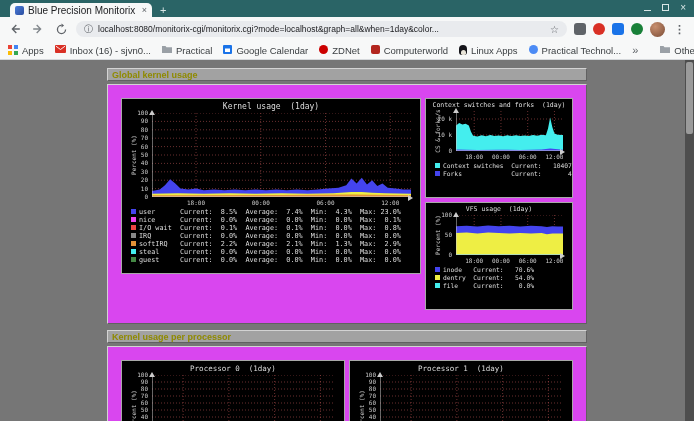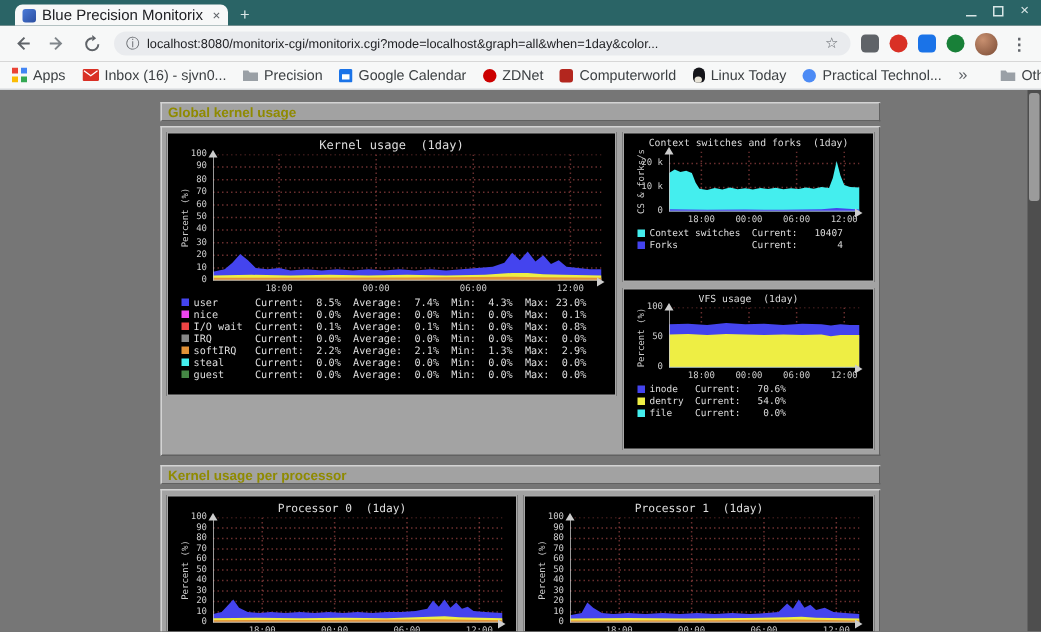--- a/index.html
+++ b/index.html
@@ -29,36 +29,36 @@
 .ext{width:12px;height:12px;flex:none;border-radius:3px}
 .ext-1{background:#5F6368}
 .ext-2{background:#D93025;border-radius:50%}
 .ext-3{background:#1A73E8}
 .ext-4{background:#188038;border-radius:50%}
 .avatar{width:15px;height:15px;border-radius:50%;background:radial-gradient(circle at 35% 30%,#C89070,#7A4B35);flex:none}
 .menu-dots{font-size:11px;color:#5F6368;font-weight:bold;padding:0 2px}
 
 
 .bookmarksbar{height:19px;background:#F7F8F8;border-bottom:1px solid #D5D8DB;display:flex;align-items:center;padding:0 8px;gap:11px}
-.bm{display:flex;align-items:center;gap:4px;white-space:nowrap}
+.bm{display:flex;align-items:flex-start;gap:4px;white-space:nowrap}
 .bm-label{font-size:9.5px;color:#3C4043}
 .bm-chevron{margin-left:auto;color:#5F6368;font-size:11px}
 .bm-divider{width:1px;height:12px;background:#C6C9CC}
 .ic-circle{width:9px;height:9px;border-radius:50%;display:inline-block;flex:none}
 .ic-square{width:9px;height:9px;border-radius:2px;display:inline-block;flex:none}
 .ic-penguin{width:8px;height:10px;background:#15151A;border-radius:4px 4px 3px 3px;position:relative;display:inline-block;flex:none}
 .ic-penguin .belly{position:absolute;left:1.5px;bottom:0;width:5px;height:4.5px;background:#E8E4D8;border-radius:3px 3px 2px 2px}
 
 
 .page{height:361px;background:#767676;position:relative;overflow:hidden;padding-top:8px}
 .scrollbar{position:absolute;top:0;right:0;width:9px;height:100%;background:#4E4E4E;z-index:5}
 .scroll-thumb{position:absolute;top:2px;left:1px;width:7px;height:72px;background:#9B9B9B;border-radius:2px}
 .section{width:480px;margin:0 auto 6px}
 .section-header{height:13px;line-height:12px;background:#A2A2A2;border:1px solid;border-color:#D3D3D3 #616161 #616161 #D3D3D3;font-weight:bold;font-size:9px;color:#8F8A00;padding-left:4px}
-.section-body{margin-top:3px;border:1px solid;border-color:#D3D3D3 #616161 #616161 #D3D3D3;background:#a3a3a3;padding:3px;display:flex;gap:4px}
+.section-body{margin-top:3px;border:1px solid;border-color:#D3D3D3 #616161 #616161 #D3D3D3;background:#d946ef;padding:13px;display:flex;gap:4px}
 .gcol{display:flex;flex-direction:column;gap:4px;flex:1;min-width:0}
 
 
 .graph{background:#000;border:1px solid #A8A8A8;font-family:"DejaVu Sans Mono",monospace;color:#DDD;position:relative;overflow:hidden}
 .g-big{width:300px;flex:none;height:176px}
 .g-ctx{height:100px}
 .g-vfs{height:108px}
 .g-md{flex:1;height:132px;min-width:0}
 .g-title{text-align:center;font-size:8px;padding-top:3px;white-space:pre}
 .g-ctx .g-title,.g-vfs .g-title{font-size:6.5px;padding-top:2px}
@@ -144,42 +144,42 @@
       <svg width="11" height="8" viewBox="0 0 11 8">
           <rect width="11" height="8" rx="1" fill="#D93025"></rect>
           <path d="M1 1.2 L5.5 4.5 L10 1.2" fill="none" stroke="#fff" stroke-width="0.9"></path>
         </svg>
       <span class="bm-label">Inbox (16) - sjvn0...</span>
     </div>
     <div class="bm">
       <svg width="10" height="8" viewBox="0 0 10 8">
           <path d="M0 1 h3.5 l1 1.3 H10 V8 H0 z" fill="#9AA0A6"></path>
         </svg>
-      <span class="bm-label">Precision</span>
+      <span class="bm-label">Practical</span>
     </div>
     <div class="bm">
       <svg width="9" height="9" viewBox="0 0 9 9">
           <rect width="9" height="9" rx="1" fill="#1A73E8"></rect>
           <rect x="2" y="3.5" width="5" height="3.5" fill="#fff"></rect>
         </svg>
       <span class="bm-label">Google Calendar</span>
     </div>
     <div class="bm">
       <span class="ic-circle" style="background:#C00"></span>
       <span class="bm-label">ZDNet</span>
     </div>
     <div class="bm">
       <span class="ic-square" style="background:#B3261E"></span>
       <span class="bm-label">Computerworld</span>
     </div>
     <div class="bm">
       <span class="ic-penguin">
           <span class="belly"></span>
         </span>
-      <span class="bm-label">Linux Today</span>
+      <span class="bm-label">Linux Apps</span>
     </div>
     <div class="bm">
       <span class="ic-circle" style="background:#4C8BF5"></span>
       <span class="bm-label">Practical Technol...</span>
     </div>
     <span class="bm-chevron">»</span>
     <span class="bm-divider"></span>
     <div class="bm">
       <svg width="10" height="8" viewBox="0 0 10 8">
           <path d="M0 1 h3.5 l1 1.3 H10 V8 H0 z" fill="#9AA0A6"></path>

